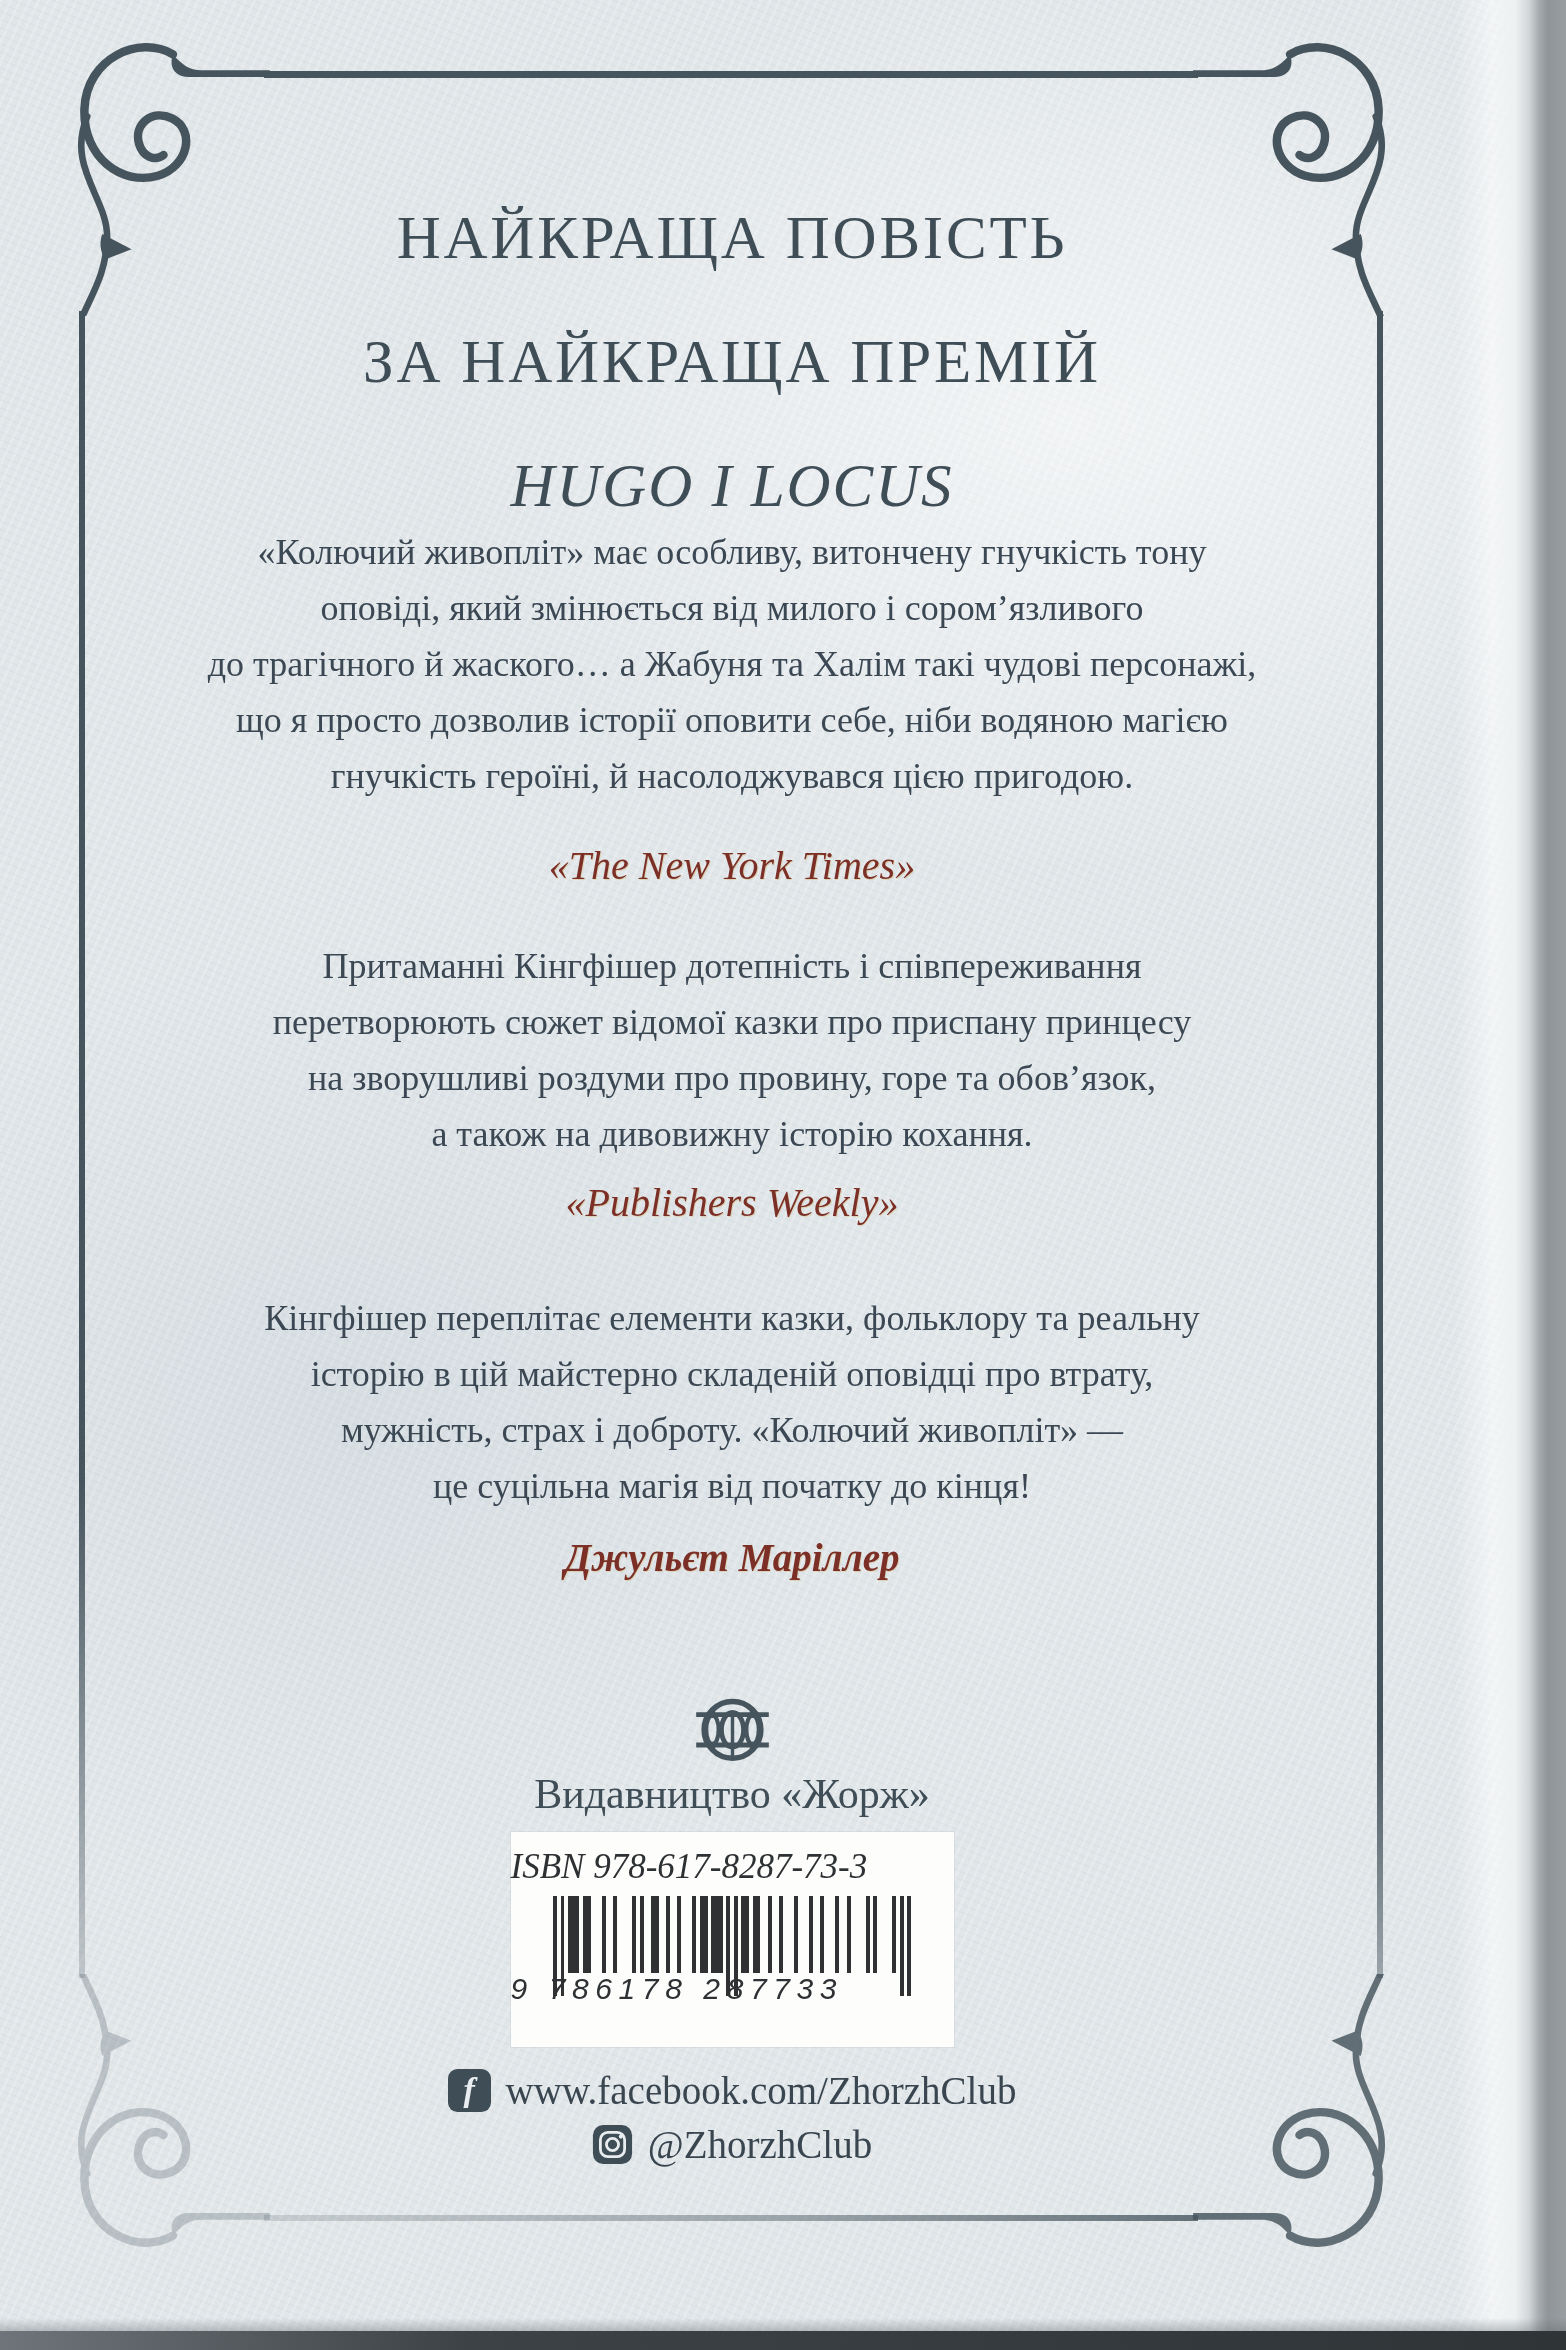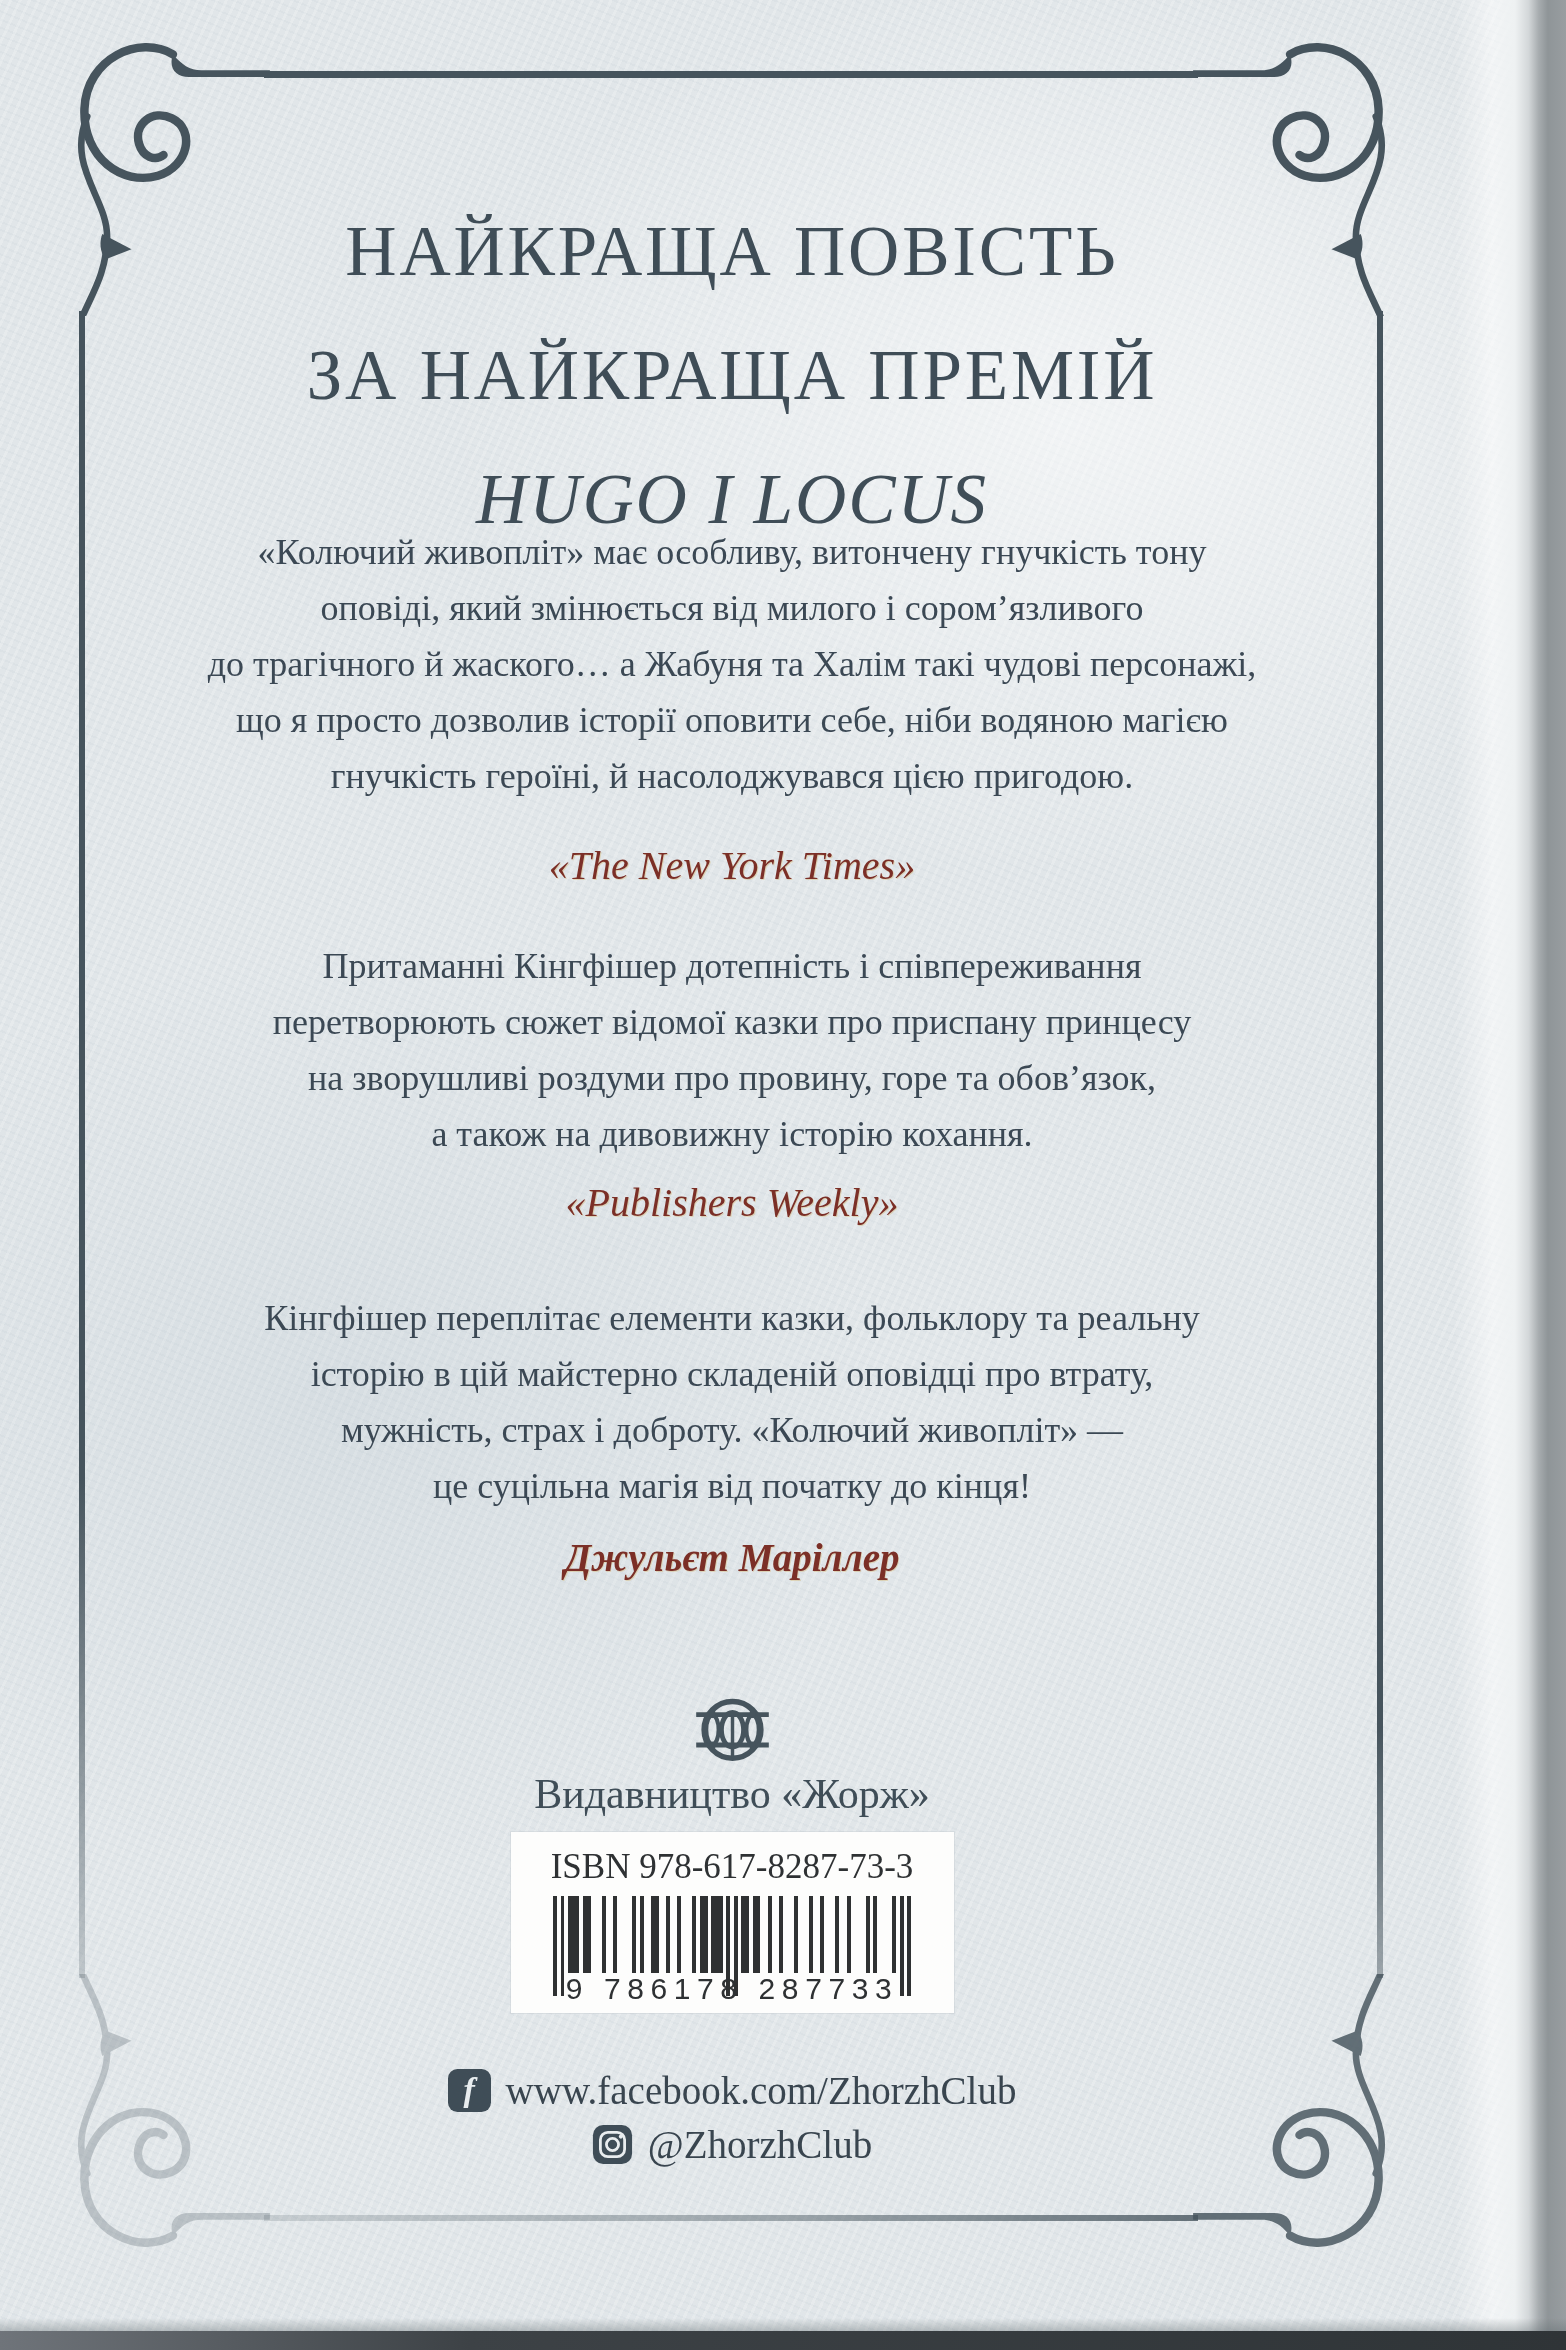--- a/index.html
+++ b/index.html
@@ -43,40 +43,40 @@
   .frame-bottom{left:264px;top:2215px;width:934px;height:5.6px;
     background:linear-gradient(to right,rgba(70,84,93,0.18) 0%,rgba(70,84,93,0.45) 55%,rgba(70,84,93,0.8) 100%);}
   .flourish{position:absolute;width:212px;height:273px;}
   .fl-tl{left:58px;top:43px;}
   .fl-tr{left:1193px;top:43px;}
   .fl-bl{left:58px;top:1974px;opacity:0.26;}
   .fl-br{left:1193px;top:1974px;opacity:0.82;}
   
   .content{position:absolute;left:80px;top:0;width:1304px;height:2350px;}
   .block{position:absolute;left:0;right:0;text-align:center;color:#3f4d57;}
-  .title{top:141px;font-size:71px;line-height:124px;letter-spacing:2.8px;font-weight:400;}
+  .title{top:135px;font-size:61px;line-height:124px;letter-spacing:2.8px;font-weight:400;}
   .title span{display:block;}
   .title .it{font-style:italic;letter-spacing:1.9px;}
   .quote{font-size:36px;line-height:56px;color:#3b4854;}
   .quote span{display:block;}
   .q1{top:524px;}
   .q2{top:938px;}
   .q3{top:1282px;margin-top:8px;}
   .attr{font-size:40px;font-style:italic;color:#7b2f27;
         text-shadow:0.9px 0.9px 0 rgba(213,176,92,0.35);}
   .a1{top:842px;}
   .a2{top:1179px;}
   .a3{top:1535px;font-weight:bold;font-size:39px;}
   .logo-wrap{top:1689px;}
   .logo-wrap svg{width:83px;height:83px;}
   .pub-name{top:1770px;font-size:42px;}
   
   .isbn-wrap{top:1832px;}
-  .isbn-box{width:443px;height:181px;margin:0 auto;background:#fdfdfc;
-    box-shadow:0 0 0 0.9px rgba(190,196,200,0.35);text-align:center;}
+  .isbn-box{width:443px;height:215px;margin:0 auto;background:#fdfdfc;
+    box-shadow:0 0 0 0.9px rgba(190,196,200,0.35);text-align:left;font-style:italic;}
   .isbn-label{padding-top:15px;font-size:35px;color:#2e3133;}
   .barcode{position:relative;width:358px;height:100px;margin:9.4px auto 0;}
   .barcode .bar{position:absolute;top:0;background:#2f3132;}
   .barcode-digits{margin-top:-24.5px;font-size:30px;letter-spacing:6.6px;color:#2e3133;
     font-family:"Liberation Sans","DejaVu Sans",sans-serif;position:relative;}
   
   .social{display:flex;align-items:center;justify-content:center;gap:15px;font-size:39px;color:#39454f;}
   .s1{top:2068px;}
   .s2{top:2122px;}
   .fb-icon{width:43px;height:43px;border-radius:9.4px;background:#3f4d57;color:#e9edef;

